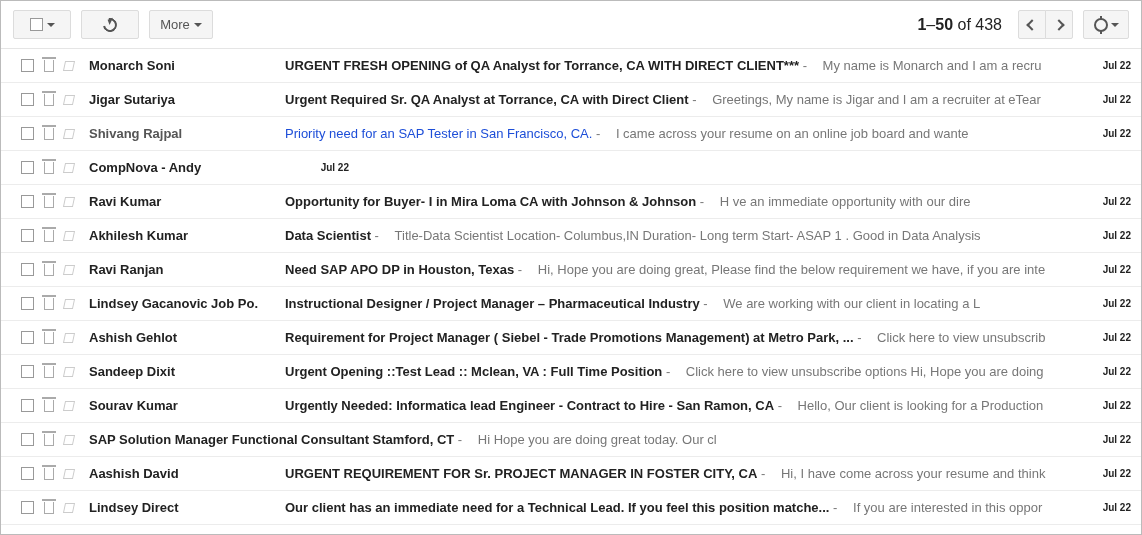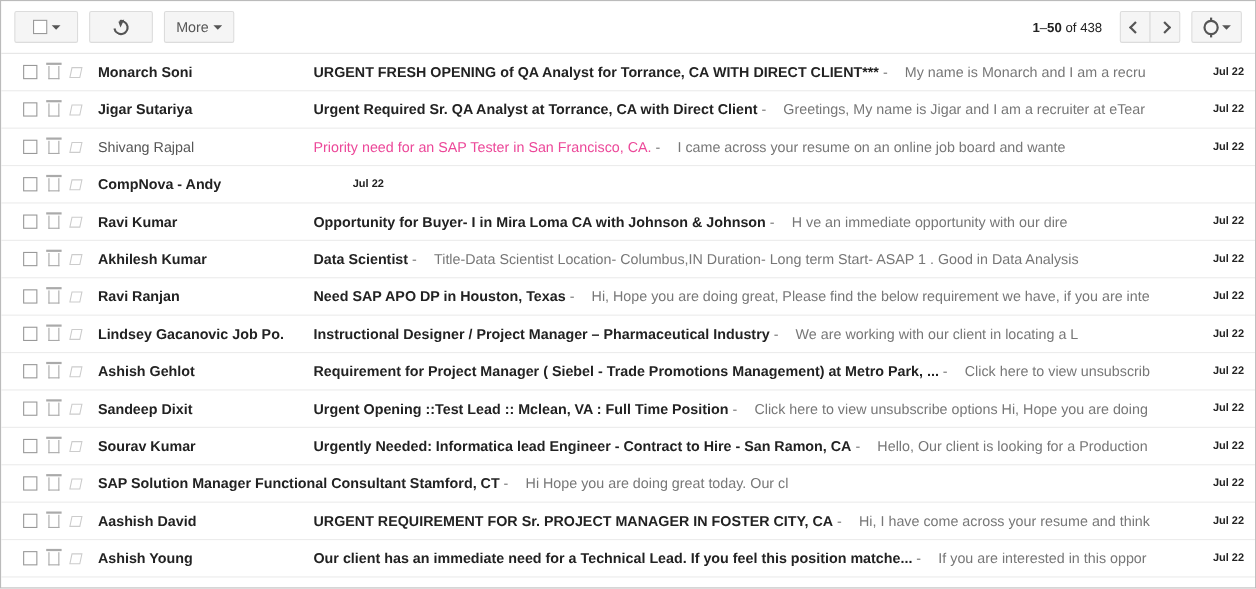--- a/index.html
+++ b/index.html
@@ -32,21 +32,21 @@
     cursor: pointer;
     color: #555;
     font-size: 13px;
   }
   .btn.select { width: 58px; gap:4px; }
   .btn.refresh { width: 58px; }
   .btn.more { width: 64px; gap:4px; }
   .btn.nav { width: 28px; }
   .btn.settings { width: 46px; gap:3px; }
   .spacer { flex: 1; }
-  .pagination { color: #222; font-size: 12px; white-space: nowrap; margin-right: 6px;}
+  .pagination { color: #222; font-size: 16px; white-space: nowrap; margin-right: 6px;}
   .pagination b { font-weight: bold; }
   .navgroup { display: flex; }
   .navgroup .btn:first-child { border-top-right-radius:0; border-bottom-right-radius:0; }
   .navgroup .btn:last-child { border-top-left-radius:0; border-bottom-left-radius:0; margin-left:-1px; }
   .arrow {
     border: solid #555;
     border-width: 0 2px 2px 0;
     display: inline-block;
     padding: 3px;
   }
@@ -76,22 +76,22 @@
   .mail-list { }
   .mail-row {
     display: flex;
     align-items: center;
     border-bottom: 1px solid #ececec;
     height: 34px;
     padding: 0 10px 0 20px;
     white-space: nowrap;
     overflow: hidden;
   }
-  .mail-row.read .sender { font-weight: normal; color:#555; }
-  .mail-row.read .subject { font-weight: normal; color:#ec4899;text-align:center; }
+  .mail-row.read .sender { font-weight: bold; color:#555; }
+  .mail-row.read .subject { font-weight: normal; color:#1d4ed8;text-align:center; }
   .actions { display:flex; align-items:center; gap:10px; width:68px; flex-shrink:0; }
   .trash-icon {
     width:10px;height:12px;border:1px solid #aaa;border-top:none;display:inline-block;position:relative;
   }
   .trash-icon::before{content:'';position:absolute;width:14px;height:2px;background:#aaa;top:-3px;left:-3px;}
   .tag-icon {
     width:10px;height:10px;border:1px solid #ccc;display:inline-block;transform:skewX(-12deg);
   }
   .sender {
     font-weight:bold;
@@ -280,17 +280,17 @@
       <div class="sender">Aashish David</div>
       <div class="subj-snip"><span class="subject">URGENT REQUIREMENT FOR Sr. PROJECT MANAGER IN FOSTER CITY, CA</span><span class="sep"> - </span><span class="snippet">Hi, I have come across your resume and think</span></div>
       <div class="date">Jul 22</div>
     </div>
     <div class="mail-row">
       <div class="actions">
         <span class="checkbox-sq"></span>
         <span class="trash-icon"></span>
         <span class="tag-icon"></span>
       </div>
-      <div class="sender">Ashish Young</div>
+      <div class="sender">Lindsey Direct</div>
       <div class="subj-snip"><span class="subject">Our client has an immediate need for a Technical Lead. If you feel this position matche...</span><span class="sep"> - </span><span class="snippet">If you are interested in this oppor</span></div>
       <div class="date">Jul 22</div>
     </div>
   </div>
 
 </body></html>

